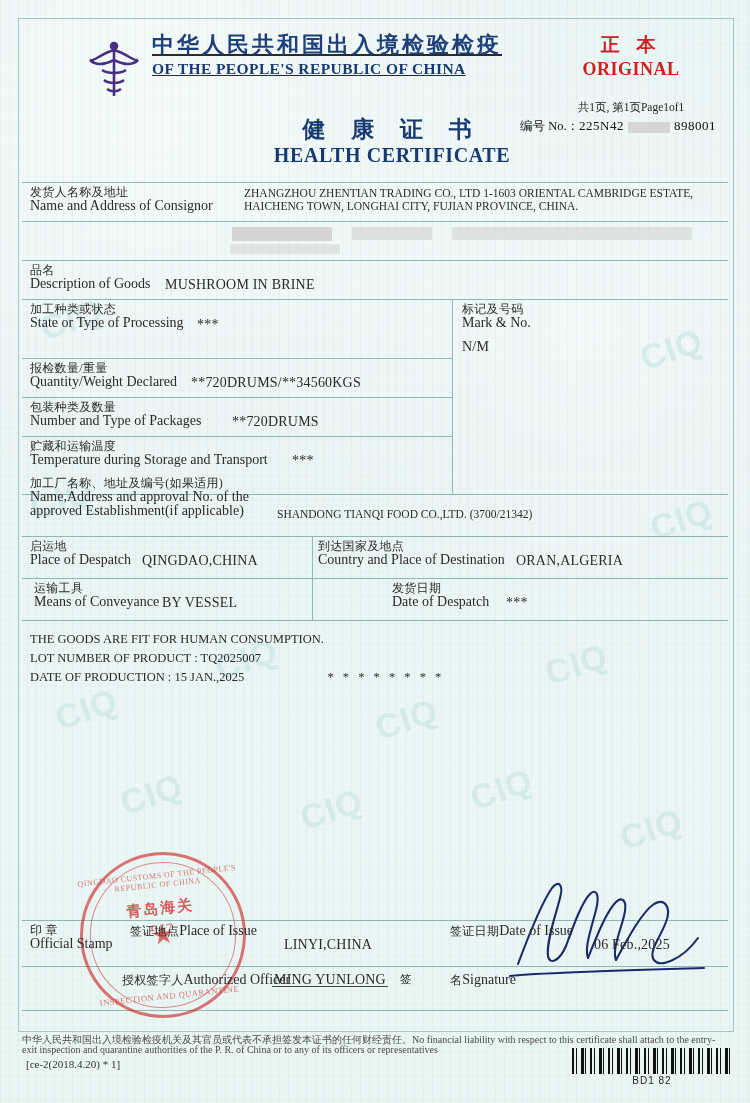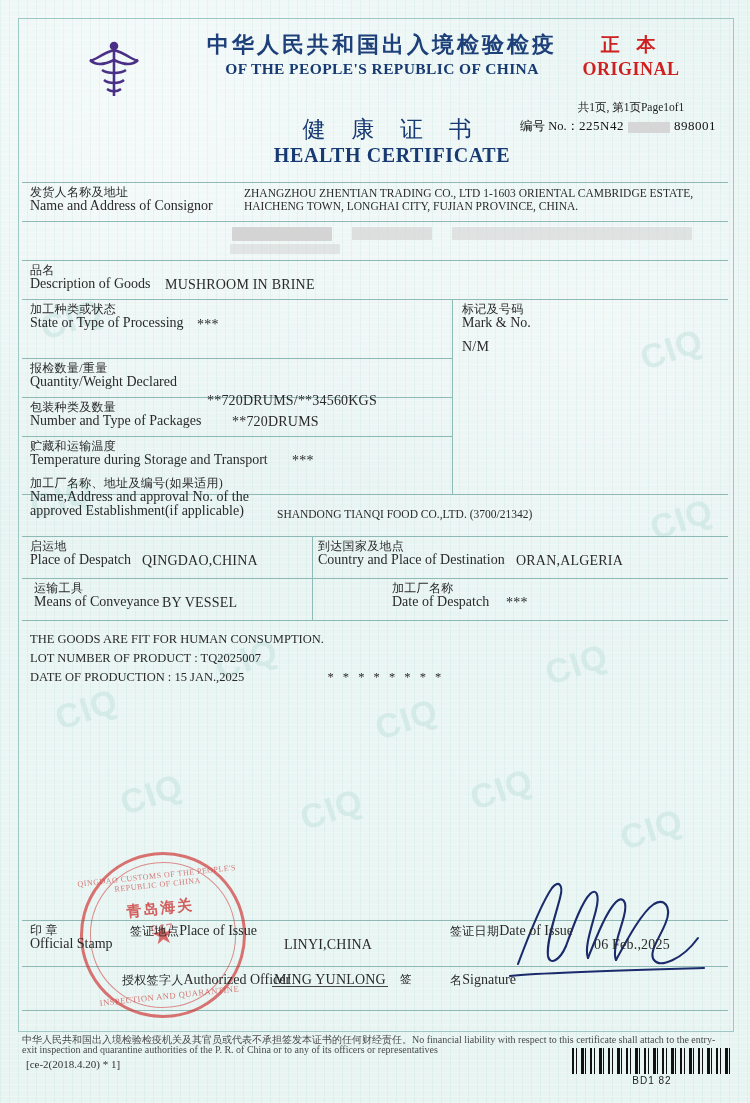--- a/index.html
+++ b/index.html
@@ -46,37 +46,37 @@
   .inner{
     position:absolute;
     left:22px;top:22px;width:706px;height:1004px;
   }
 
   
   .emblem{
     position:absolute;left:60px;top:18px;width:64px;height:62px;
   }
   .header-titles{
-    position:absolute;left:130px;top:8px;width:460px;text-align:center;
+    position:absolute;left:130px;top:8px;width:460px;text-decoration:underline;
   }
   .h-cn{
     font-size:22px;font-weight:bold;letter-spacing:3px;color:#1d3f7a;
     font-family:"Liberation Serif", serif;
   }
   .h-en1{font-size:15.5px;letter-spacing:.4px;color:#173a72;font-weight:bold;margin-top:2px;}
   .h-en2{font-size:15.5px;letter-spacing:.4px;color:#173a72;font-weight:bold;}
 
   .orig-block{position:absolute;right:22px;top:10px;text-align:center;width:150px;}
   .orig-cn{color:#cf2020;font-size:19px;font-weight:bold;letter-spacing:6px;}
   .orig-en{color:#cf2020;font-size:18px;font-weight:bold;letter-spacing:.5px;margin-top:1px;}
   .pageinfo{font-size:11.5px;color:#1d1d1d;margin-top:20px;letter-spacing:0;}
 
   .title-cn{
     position:absolute;left:255px;top:92px;width:230px;text-align:center;
-    font-size:23px;font-weight:normal;letter-spacing:10px;color:#173a72;
+    font-size:23px;font-weight:bold;letter-spacing:10px;color:#173a72;
   }
   .title-en{
     position:absolute;left:235px;top:122px;width:270px;text-align:center;
     font-size:20px;font-weight:bold;letter-spacing:.6px;color:#173a72;
   }
   .certno{
     position:absolute;right:12px;top:96px;font-size:12.5px;color:#111;
     white-space:nowrap;
   }
   .certno .lbl{font-size:12.5px;}
@@ -255,21 +255,21 @@
     <div class="f" style="left:8px;top:281px;">
       <div class="cn">加工种类或状态</div>
       <div class="en">State or Type of Processing</div>
     </div>
     <div class="f val" style="left:175px;top:296px;">***</div>
 
     <div class="f" style="left:8px;top:340px;">
       <div class="cn">报检数量/重量</div>
       <div class="en">Quantity/Weight Declared</div>
     </div>
-    <div class="f val" style="left:185px;top:354px;margin-top:18px;">**720DRUMS/**34560KGS</div>
+    <div class="f val" style="left:169px;top:354px;">**720DRUMS/**34560KGS</div>
 
     <div class="f" style="left:8px;top:379px;">
       <div class="cn">包装种类及数量</div>
       <div class="en">Number and Type of Packages</div>
     </div>
     <div class="f val" style="left:210px;top:393px;">**720DRUMS</div>
 
     <div class="f" style="left:8px;top:418px;">
       <div class="cn">贮藏和运输温度</div>
       <div class="en">Temperature during Storage and Transport</div>
@@ -301,21 +301,21 @@
     </div>
     <div class="f val" style="left:494px;top:532px;">ORAN,ALGERIA</div>
 
     <div class="f" style="left:12px;top:560px;">
       <div class="cn">运输工具</div>
       <div class="en">Means of Conveyance</div>
     </div>
     <div class="f val" style="left:140px;top:574px;">BY VESSEL</div>
 
     <div class="f" style="left:370px;top:560px;">
-      <div class="cn">加工厂名称</div>
+      <div class="cn">发货日期</div>
       <div class="en">Date of Despatch</div>
     </div>
     <div class="f val" style="left:484px;top:574px;">***</div>
 
     <div class="body-text">
       <div>THE GOODS ARE FIT FOR HUMAN CONSUMPTION.</div>
       <div>LOT NUMBER OF PRODUCT : TQ2025007</div>
       <div>
         <span>DATE OF PRODUCTION : 15 JAN.,2025</span>
         <span style="margin-left:80px;letter-spacing:3px;">* * * * * * * *</span>

